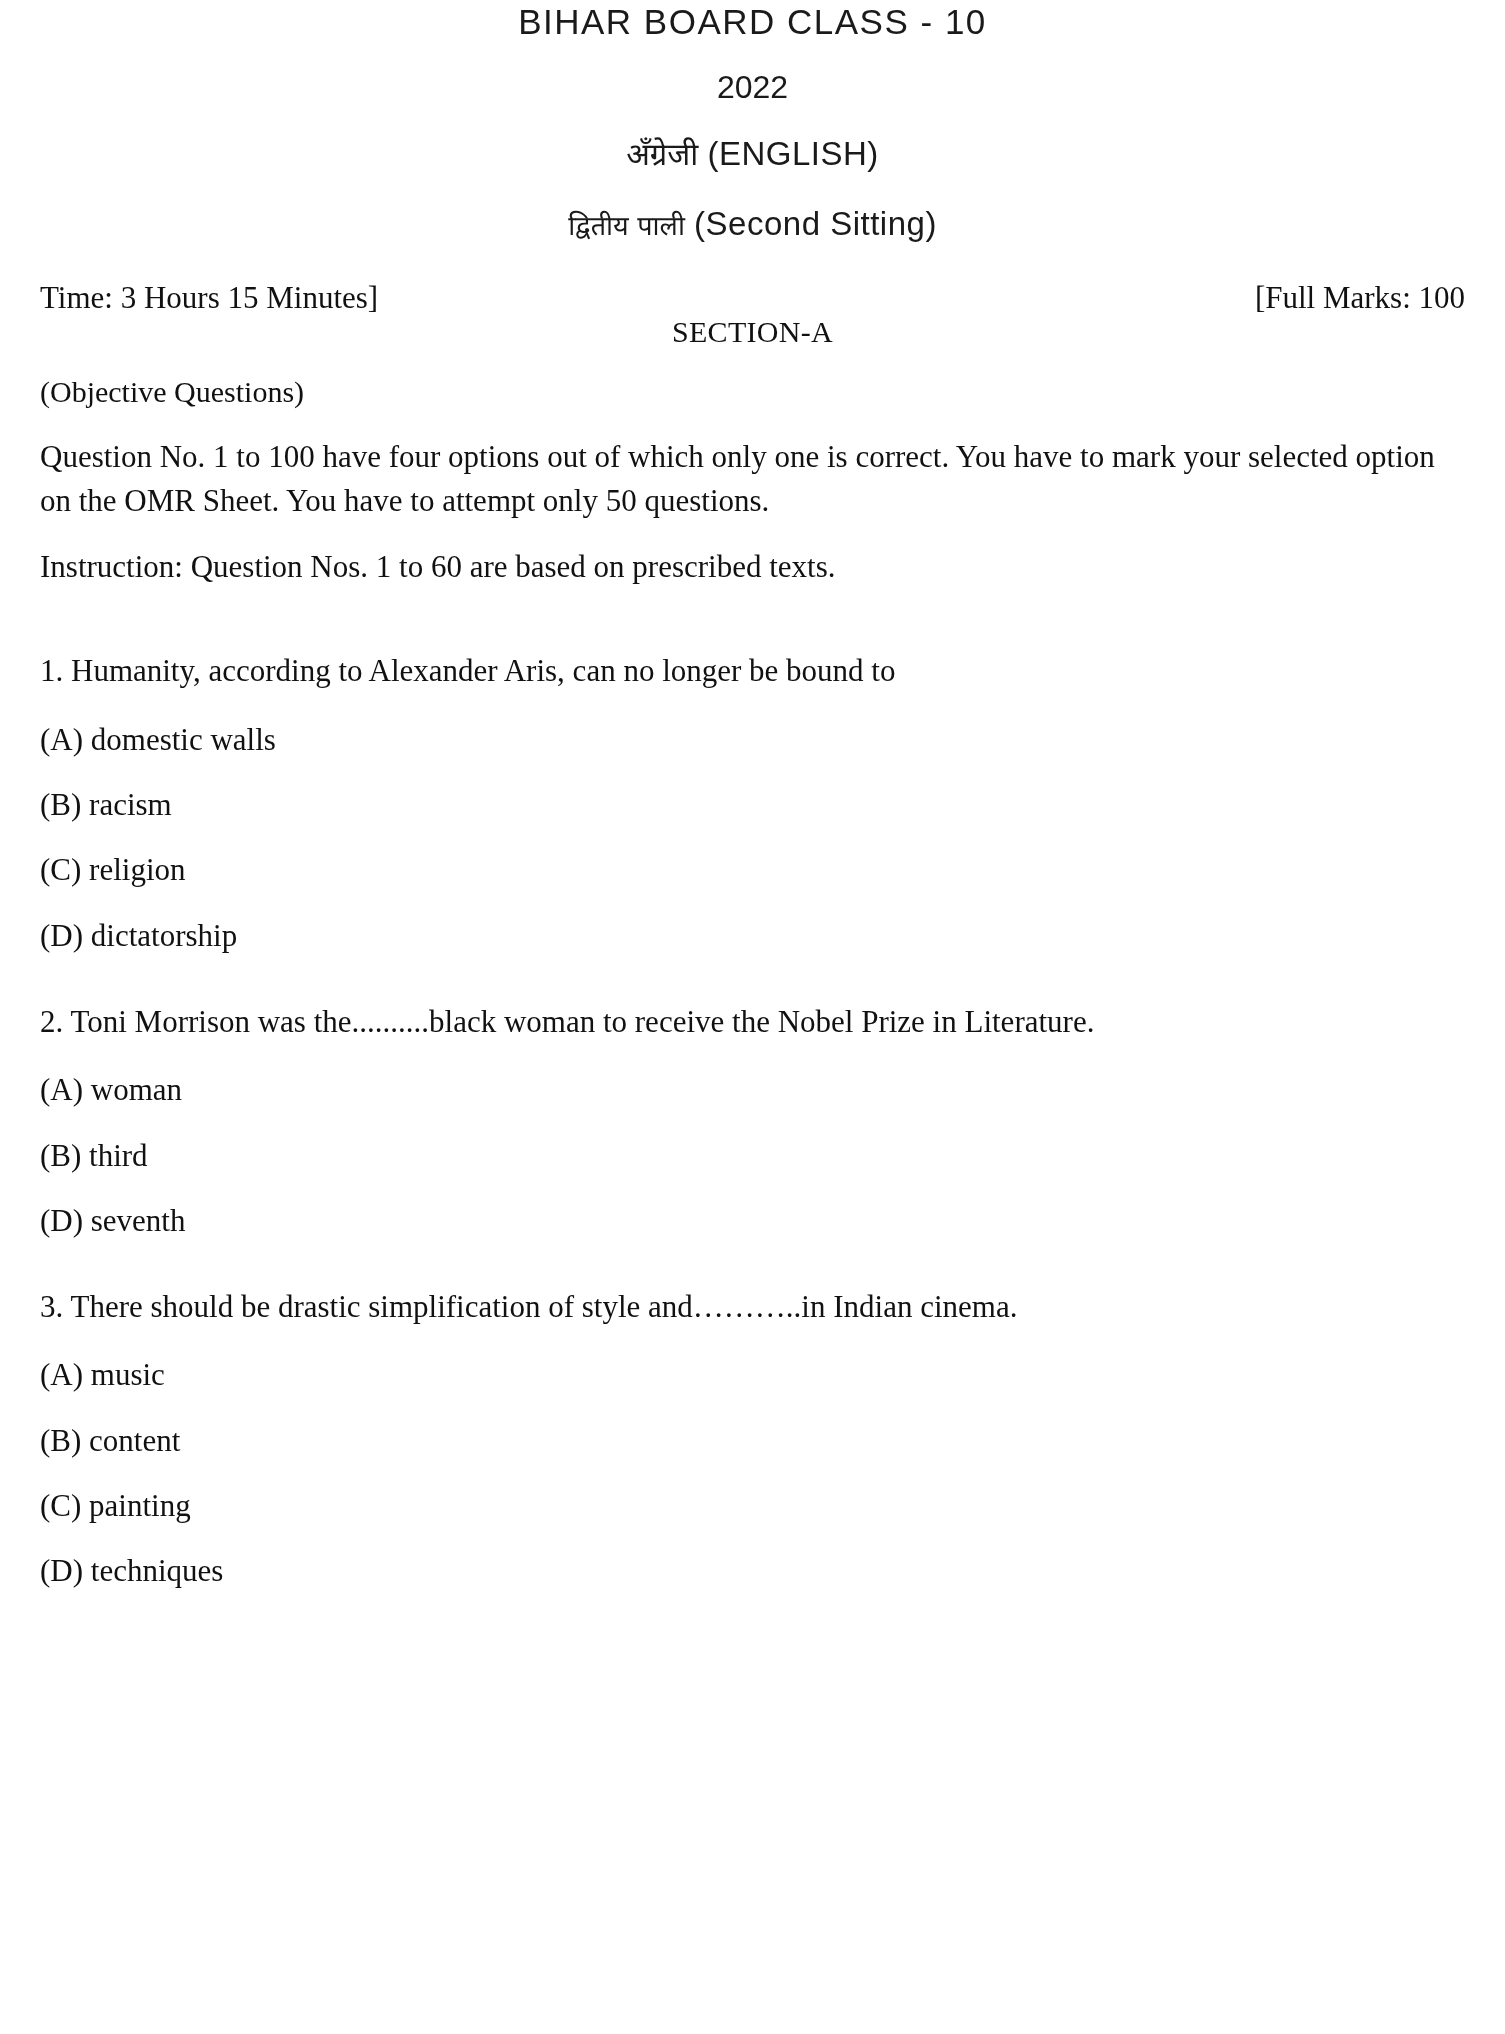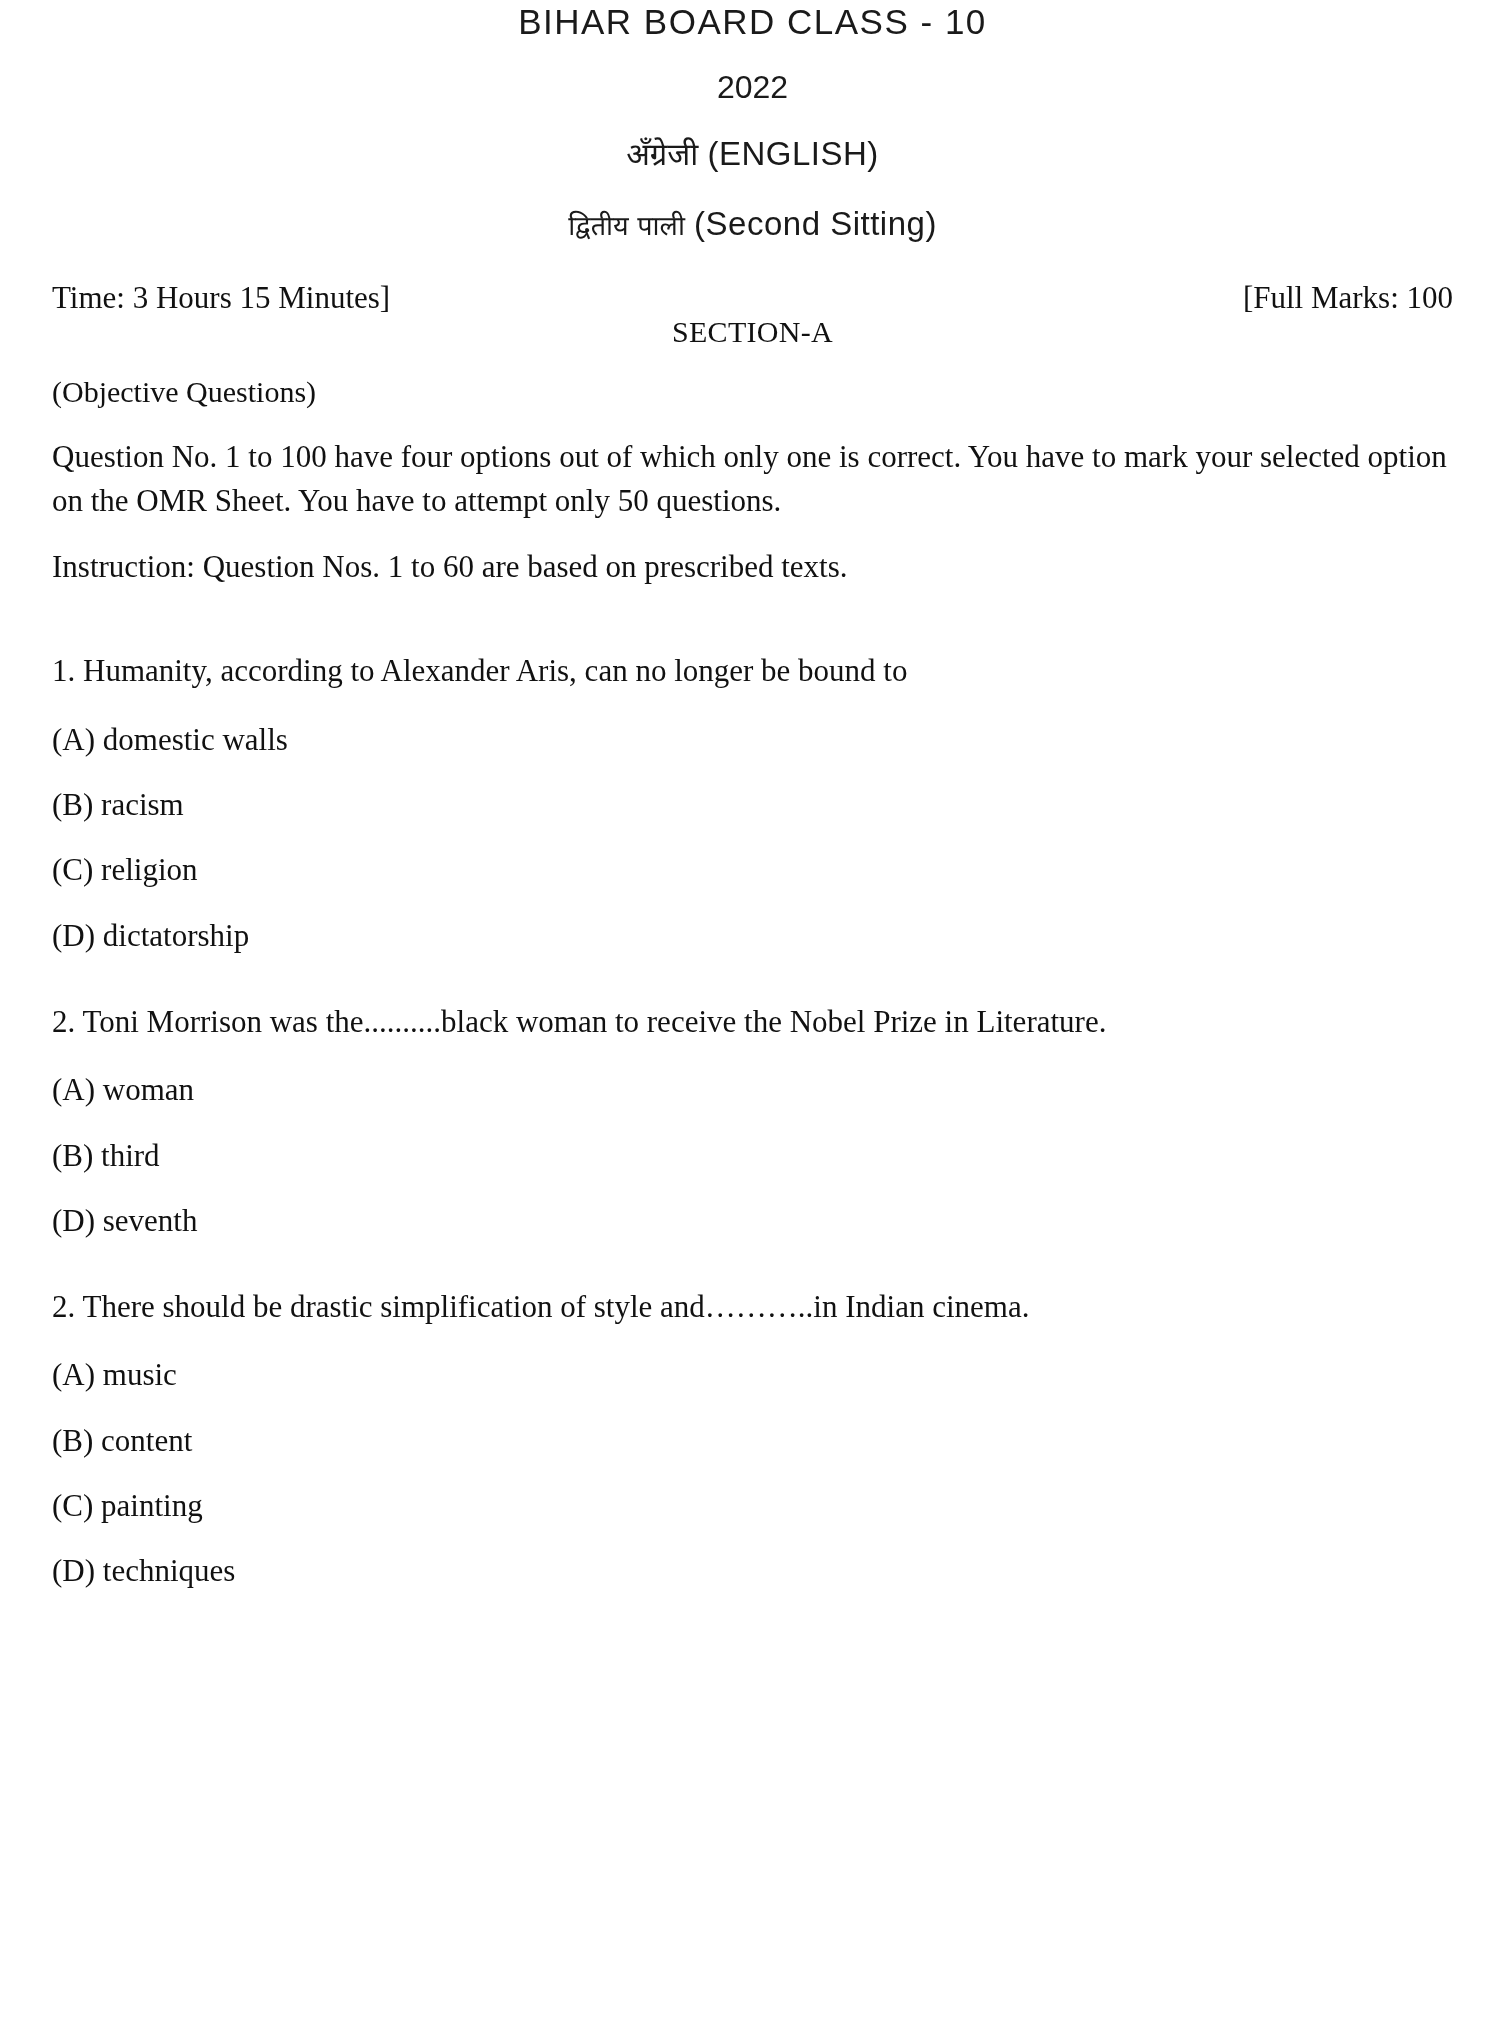--- a/index.html
+++ b/index.html
@@ -12,21 +12,21 @@
     height: 2034px;
     position: relative;
     overflow: hidden;
     color: #111111;
     font-family: "Liberation Serif", "DejaVu Serif", serif;
   }
 
   .page {
     position: absolute;
     inset: 0;
-    padding: 0 52px;
+    padding: 0 40px;
     box-sizing: border-box;
     border-radius: 23px;
   }
 
   
   .hdr {
     text-align: center;
     font-family: "Liberation Sans", "DejaVu Sans", sans-serif;
     color: #1a1a1a;
   }
@@ -146,21 +146,21 @@
     </div>
 
     <div class="q-block">
       <div class="q-text">2. Toni Morrison was the..........black woman to receive the Nobel Prize in Literature.</div>
       <div class="opt">(A) woman</div>
       <div class="opt">(B) third</div>
       <div class="opt">(D) seventh</div>
     </div>
 
     <div class="q-block">
-      <div class="q-text">2. There should be drastic simplification of style and………..in Indian cinema.</div>
+      <div class="q-text">3. There should be drastic simplification of style and………..in Indian cinema.</div>
       <div class="opt">(A) music</div>
       <div class="opt">(B) content</div>
       <div class="opt">(C) painting</div>
       <div class="opt">(D) techniques</div>
     </div>
 
   </div>
 
 </div>
 

